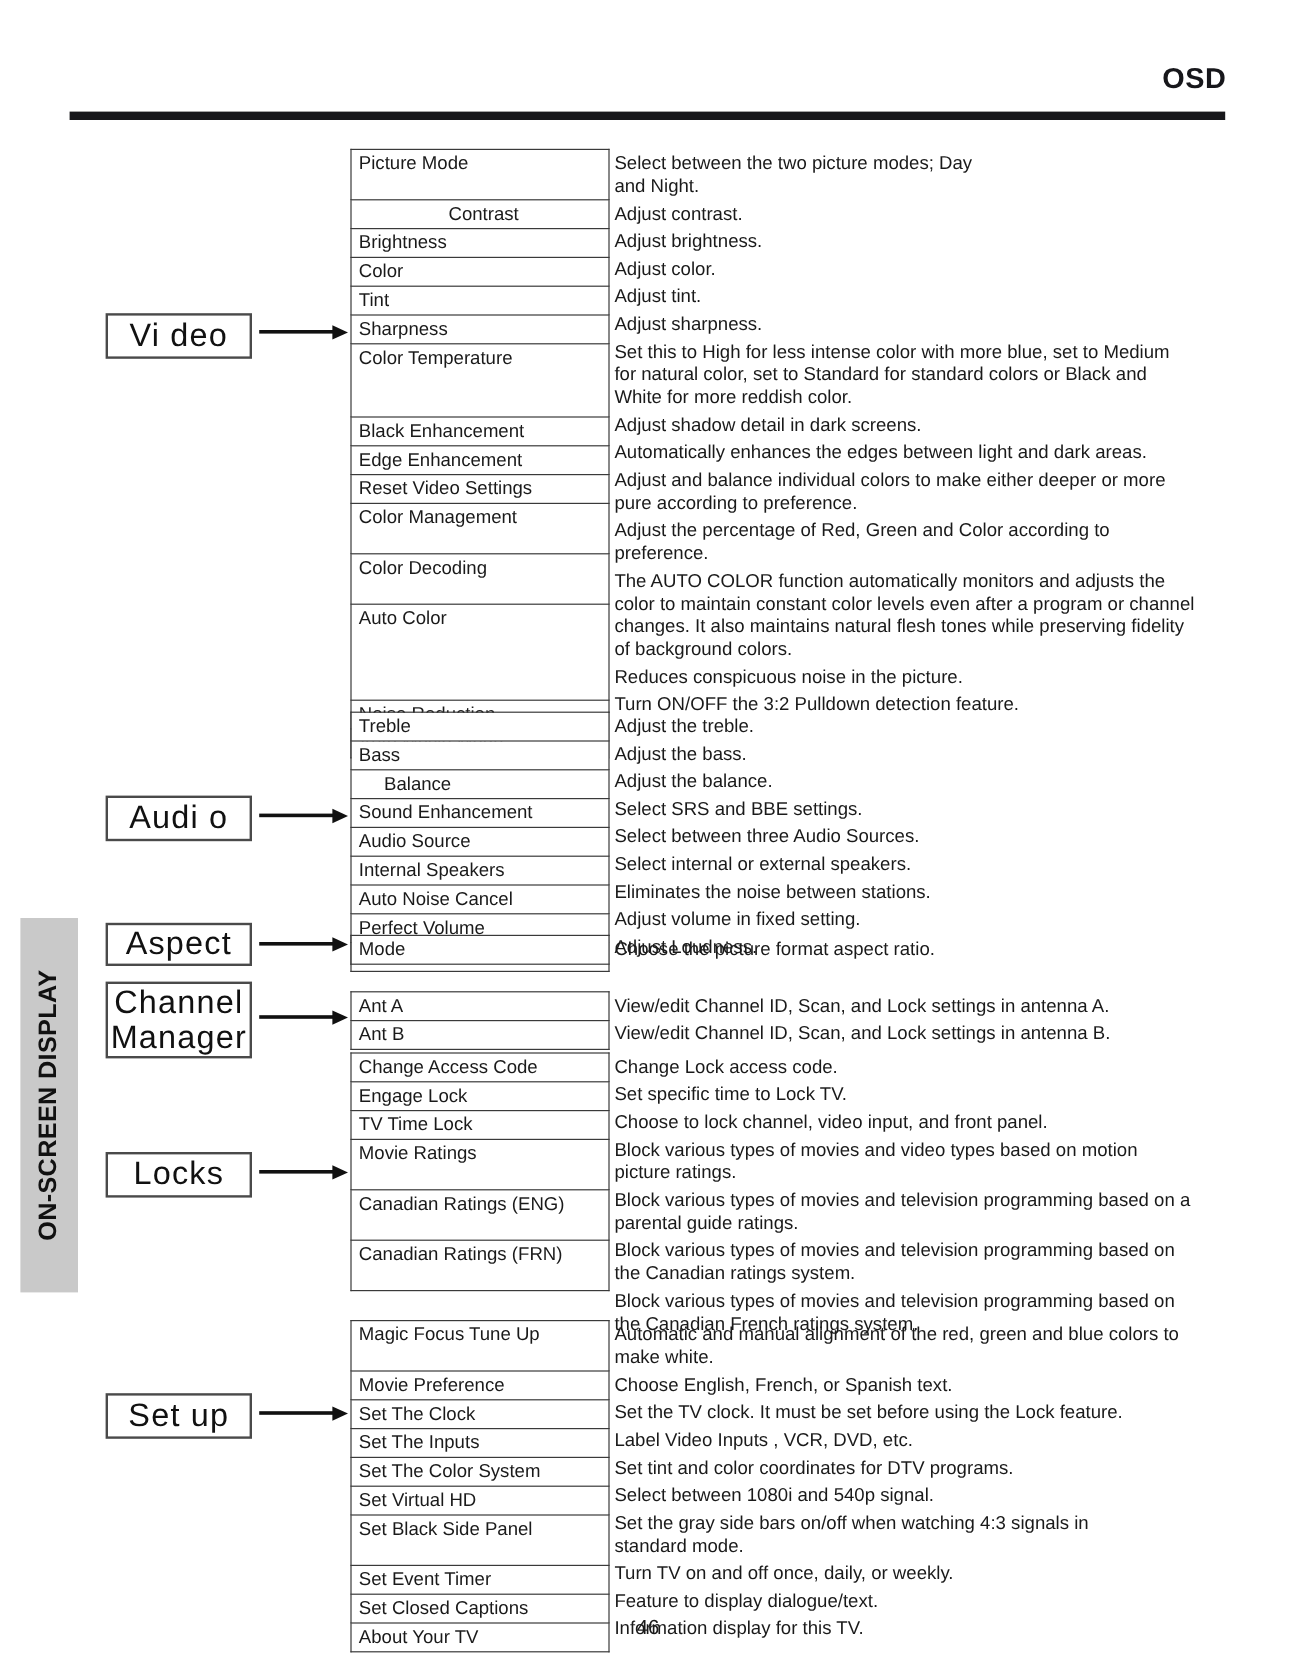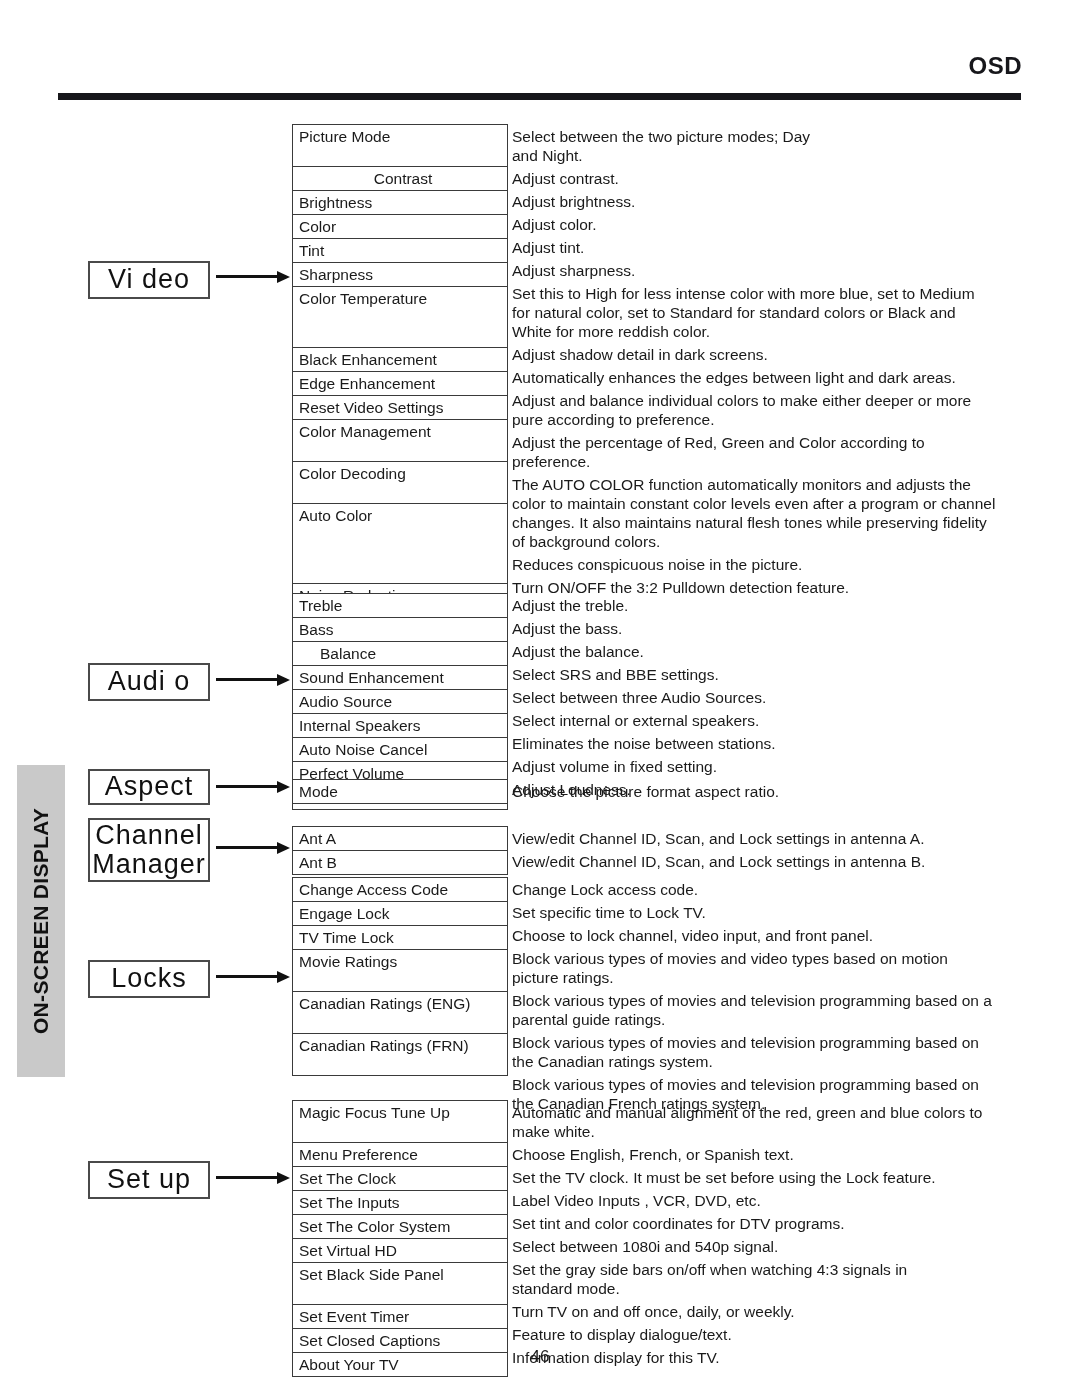--- a/index.html
+++ b/index.html
@@ -390,21 +390,21 @@
       <div class="desc-row" style="height: 42px;">Block various types of movies and television programming based on
 the Canadian French ratings system.</div>
     </div>
     <div class="group" style="top: 1100px;">
       <table class="item-table">
         <tbody>
           <tr>
             <td style="height: 42px;">Magic Focus Tune Up</td>
           </tr>
           <tr>
-            <td style="height: 23px;">Menu Preference</td>
+            <td style="height: 23px;">Movie Preference</td>
           </tr>
           <tr>
             <td style="height: 23px;">Set The Clock</td>
           </tr>
           <tr>
             <td style="height: 23px;">Set The Inputs</td>
           </tr>
           <tr>
             <td style="height: 23px;">Set The Color System</td>
           </tr>

